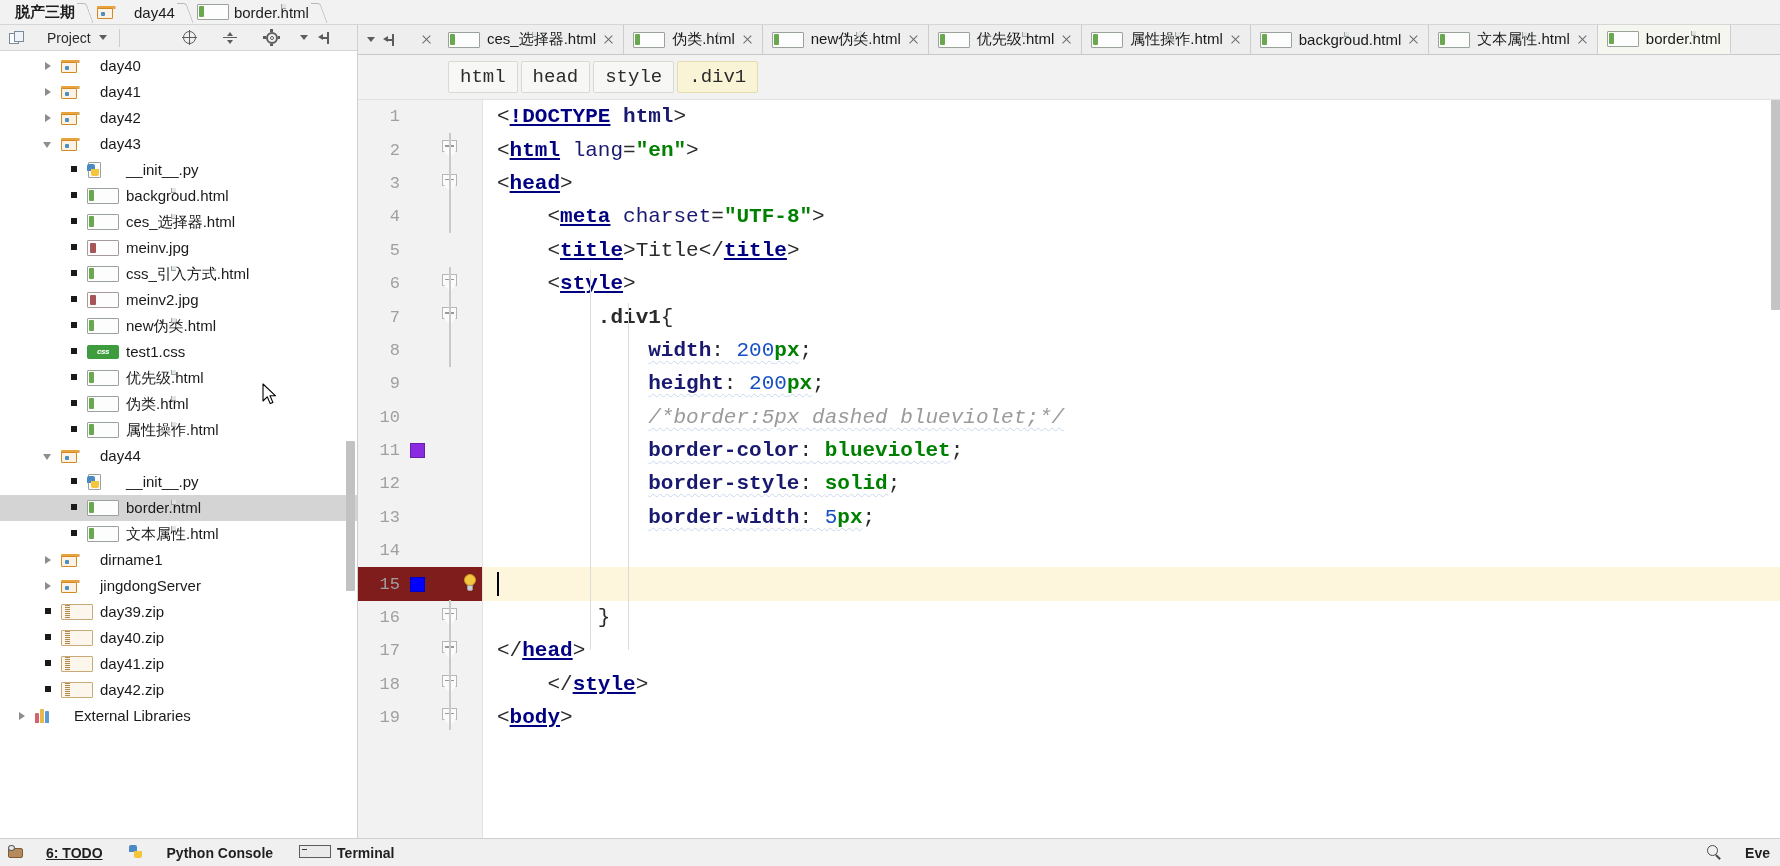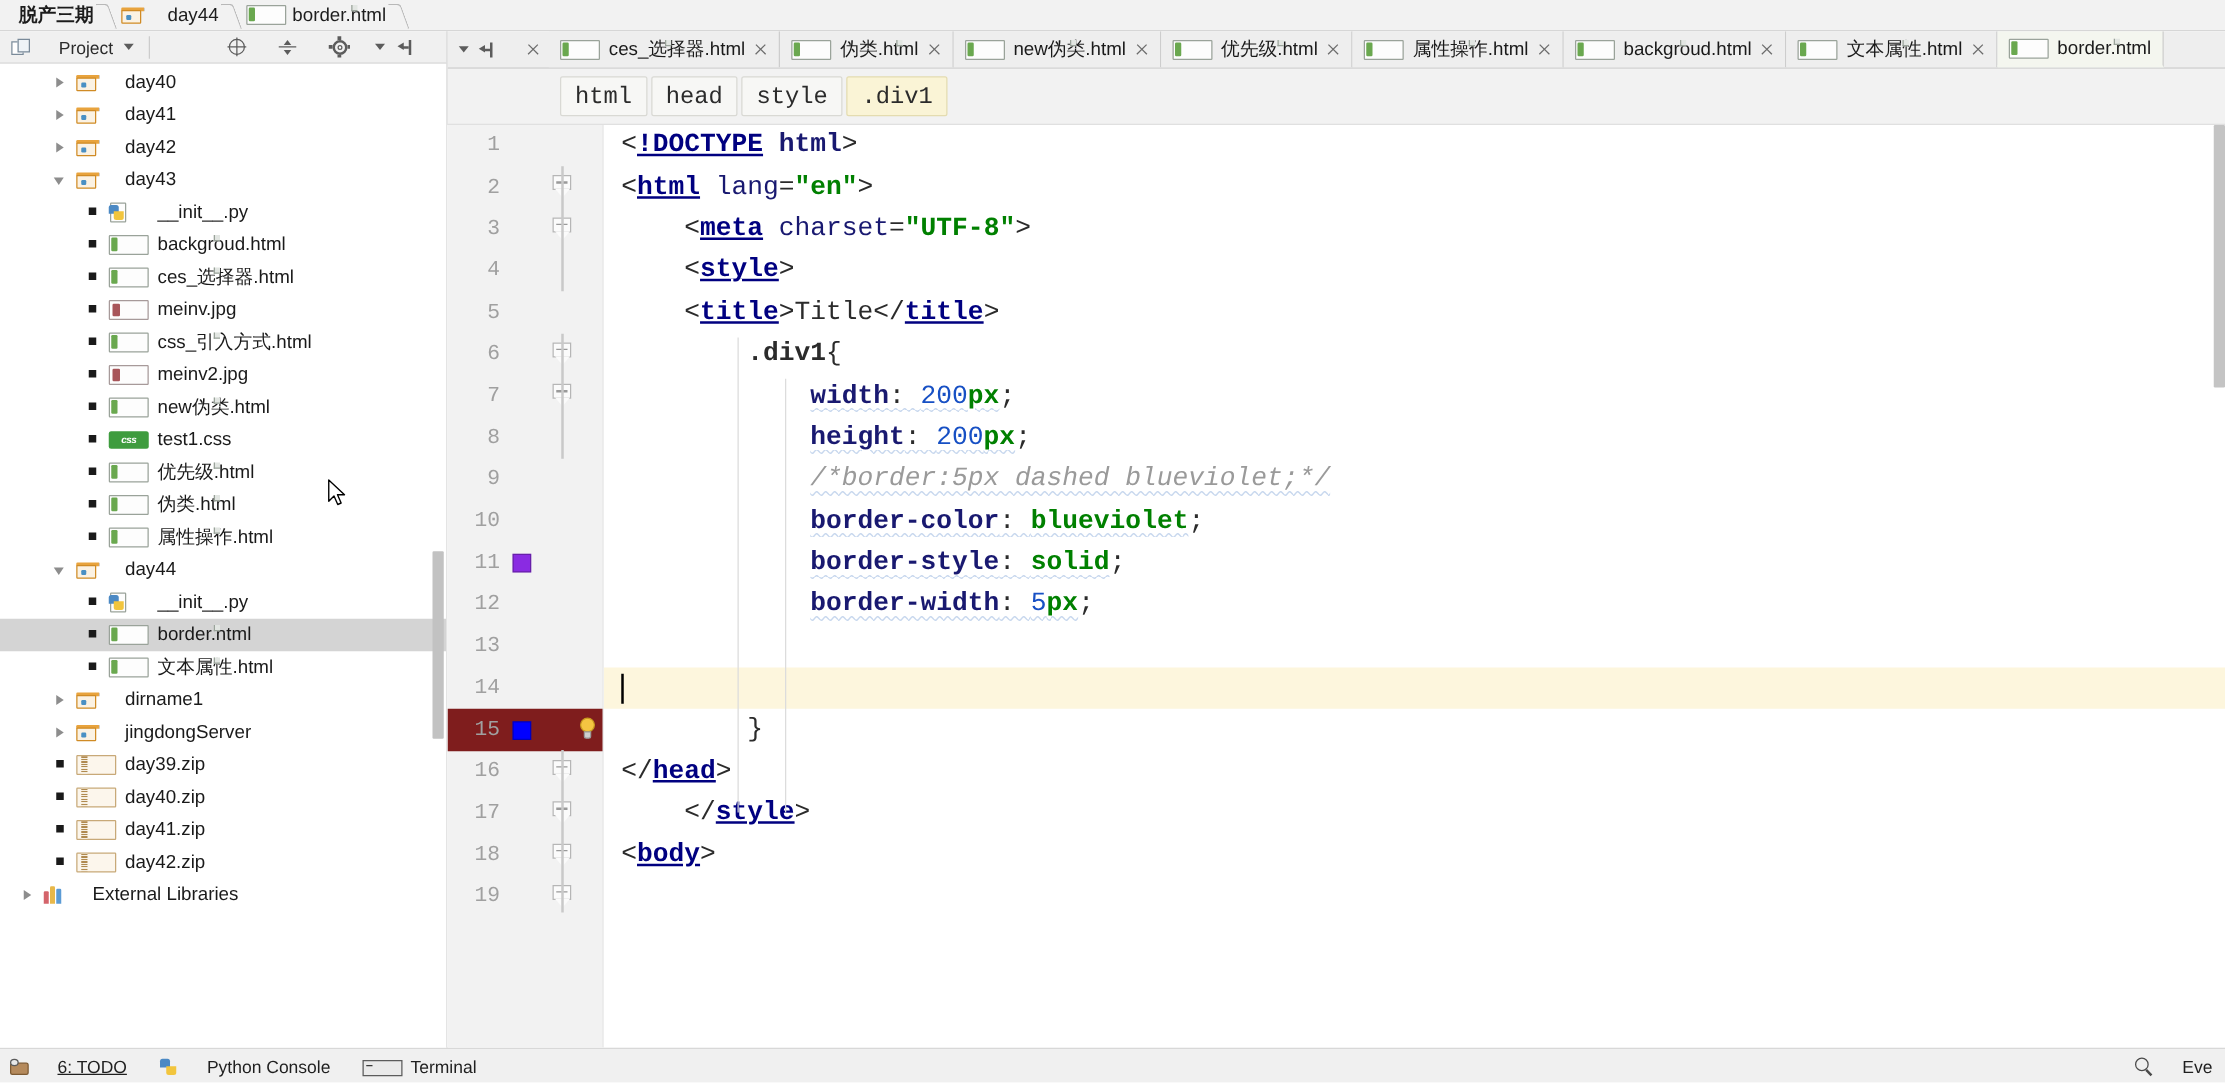--- a/index.html
+++ b/index.html
@@ -494,21 +494,21 @@
     flex: 0 0 28px;
     display: flex;
     align-items: center;
     background: #f0f0f0;
     border-top: 1px solid #cfcfcf;
     font-size: 14px;
     color: #1f1f1f;
     padding-left: 8px;
     gap: 26px;
   }
-  .sb-item { display: flex; align-items: flex-end; gap: 6px; white-space: nowrap; }
+  .sb-item { display: flex; align-items: flex-start; gap: 6px; white-space: nowrap; font-weight: bold; }
   .sb-item .u { text-decoration: underline; }
   .sb-spacer { flex: 1 1 auto; }
 
   .ico-todo { width: 16px; height: 14px; }
   .ico-todo .bx {
     position: absolute; left: 0; top: 3px; width: 15px; height: 10px;
     background: #b58a5c; border: 1px solid #7d5a33; border-radius: 2px;
   }
   .ico-todo .ck {
     position: absolute; left: 0px; top: 0px; width: 7px; height: 6px;
@@ -1093,23 +1093,24 @@
                 <i class="pt"></i>
               </span>
             </div>
             <div class="fold-rail" style="top: 33px; height: 100px;"></div>
             <div class="fold-rail" style="top: 167px; height: 100px;"></div>
             <div class="fold-rail" style="top: 500px; height: 130px;"></div>
           </div>
         <div class="code-scroll" id="codescroll">
             <div class="cline"><span><span class="tok-punct">&lt;</span><span class="tok-tag">!DOCTYPE</span> <span class="tok-attr" style="font-weight:bold">html</span><span class="tok-punct">&gt;</span></span></div>
             <div class="cline"><span><span class="tok-punct">&lt;</span><span class="tok-punct"></span><span class="tok-tag">html</span> <span class="tok-attr">lang</span><span class="tok-punct">=</span><span class="tok-str">"en"</span><span class="tok-punct">&gt;</span></span></div>
+            <div class="cline"><span><span class="tok-punct">&lt;</span><span class="tok-punct"></span><span class="tok-tag">head</span><span class="tok-punct">&gt;</span></span></div>
             <div class="cline"><span>    <span class="tok-punct">&lt;</span><span class="tok-punct"></span><span class="tok-tag">meta</span> <span class="tok-attr">charset</span><span class="tok-punct">=</span><span class="tok-str">"UTF-8"</span><span class="tok-punct">&gt;</span></span></div>
+            <div class="cline"><span>    <span class="tok-punct">&lt;</span><span class="tok-punct"></span><span class="tok-tag">title</span><span class="tok-punct">&gt;</span><span class="tok-text">Title</span><span class="tok-punct">&lt;</span><span class="tok-punct">/</span><span class="tok-tag">title</span><span class="tok-punct">&gt;</span></span></div>
             <div class="cline"><span>    <span class="tok-punct">&lt;</span><span class="tok-punct"></span><span class="tok-tag">style</span><span class="tok-punct">&gt;</span></span></div>
-            <div class="cline"><span>    <span class="tok-punct">&lt;</span><span class="tok-punct"></span><span class="tok-tag">title</span><span class="tok-punct">&gt;</span><span class="tok-text">Title</span><span class="tok-punct">&lt;</span><span class="tok-punct">/</span><span class="tok-tag">title</span><span class="tok-punct">&gt;</span></span></div>
             <div class="cline"><span>        <span class="tok-sel">.div1</span><span class="tok-punct">{</span></span></div>
             <div class="cline"><span>            <span class="wavy"><span class="tok-prop">width</span><span class="tok-punct">: </span><span class="tok-num">200</span><span class="tok-unit">px</span></span><span class="tok-punct">;</span></span></div>
             <div class="cline"><span>            <span class="wavy"><span class="tok-prop">height</span><span class="tok-punct">: </span><span class="tok-num">200</span><span class="tok-unit">px</span></span><span class="tok-punct">;</span></span></div>
             <div class="cline"><span>            <span class="tok-comment wavy">/*border:5px dashed blueviolet;*/</span></span></div>
             <div class="cline"><span>            <span class="wavy"><span class="tok-prop">border-color</span><span class="tok-punct">: </span><span class="tok-val">blueviolet</span></span><span class="tok-punct">;</span></span></div>
             <div class="cline"><span>            <span class="wavy"><span class="tok-prop">border-style</span><span class="tok-punct">: </span><span class="tok-val">solid</span></span><span class="tok-punct">;</span></span></div>
             <div class="cline"><span>            <span class="wavy"><span class="tok-prop">border-width</span><span class="tok-punct">: </span><span class="tok-num">5</span><span class="tok-unit">px</span></span><span class="tok-punct">;</span></span></div>
             <div class="cline"><span></span></div>
             <div class="cline cur"><span class="caret"></span></div>
             <div class="cline"><span>        <span class="tok-punct">}</span></span></div>

